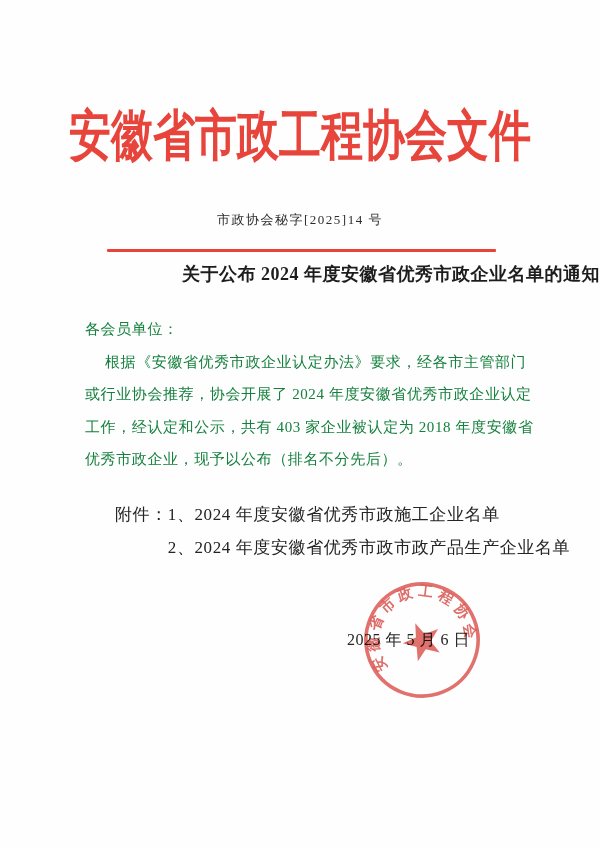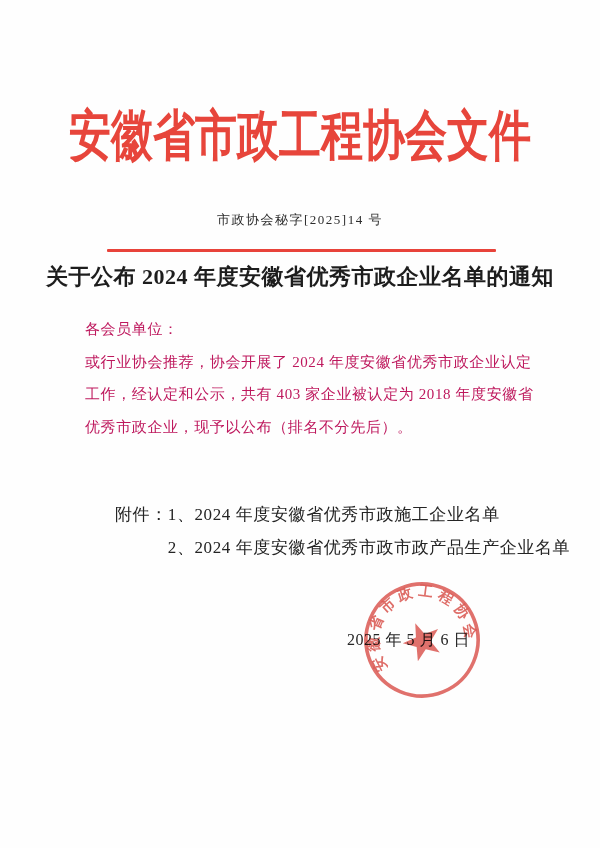--- a/index.html
+++ b/index.html
@@ -32,32 +32,32 @@
     white-space:nowrap;
   }
   .red-divider{
     position:absolute;top:249px;left:107px;
     width:389px;height:3px;
     background:#e8433a;
     border-radius:1px;
   }
   .doc-title{
     position:absolute;top:262px;left:0;width:600px;
-    text-align:center;
-    font-size:22px;font-weight:bold;
+    text-align:right;
+    font-size:18px;font-weight:bold;
     letter-spacing:0.5px;
     color:#1d1d1d;
     white-space:nowrap;
   }
   .body-block{
     position:absolute;top:313px;left:85px;width:436px;
     font-size:15px;
     line-height:32.5px;
     letter-spacing:0.6px;
-    color:#be185d;
+    color:#15803d;
   }
   .body-line{white-space:nowrap;}
   .para-first{text-indent:20px;}
   .attach-block{
     position:absolute;top:499px;left:115px;
     display:flex;flex-direction:row;
     font-size:17px;line-height:32.5px;
     letter-spacing:0.6px;color:#242424;
   }
   .attach-label{white-space:nowrap;}
@@ -83,20 +83,21 @@
   <div class="org-title">安徽省市政工程协会文件</div>
 
   <div class="doc-number">市政协会秘字[2025]14 号</div>
 
   <div class="red-divider"></div>
 
   <div class="doc-title">关于公布 2024 年度安徽省优秀市政企业名单的通知</div>
 
   <div class="body-block">
     <div class="body-line">各会员单位：</div>
+    <div class="body-line para-first">根据《安徽省优秀市政企业认定办法》要求，经各市主管部门</div>
     <div class="body-line">或行业协会推荐，协会开展了 2024 年度安徽省优秀市政企业认定</div>
     <div class="body-line">工作，经认定和公示，共有 403 家企业被认定为 2018 年度安徽省</div>
     <div class="body-line">优秀市政企业，现予以公布（排名不分先后）。</div>
   </div>
 
   <div class="attach-block">
     <div class="attach-label">附件：</div>
     <div class="attach-items">
       <div class="attach-item">1、2024 年度安徽省优秀市政施工企业名单</div>
       <div class="attach-item">2、2024 年度安徽省优秀市政市政产品生产企业名单</div>

